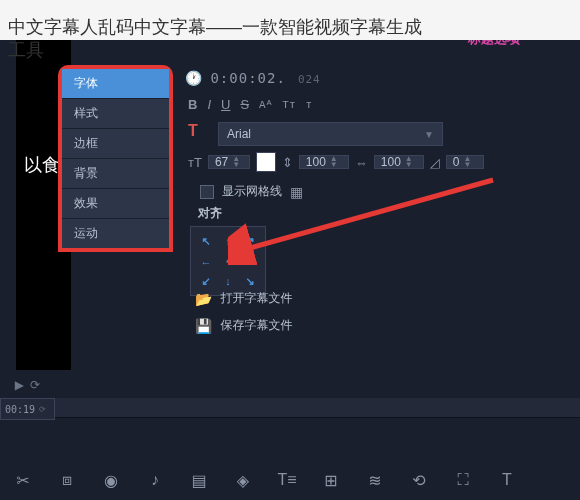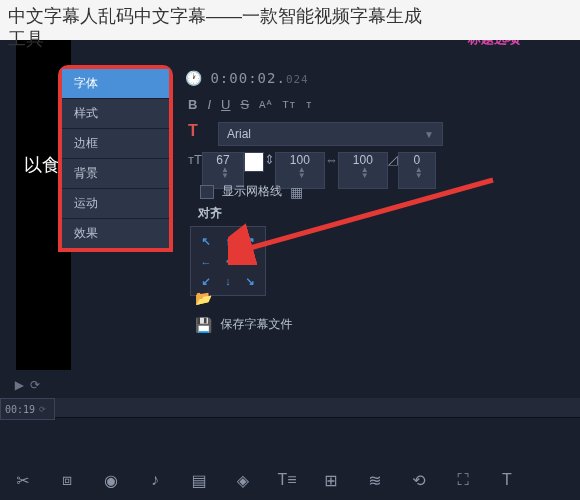--- a/index.html
+++ b/index.html
@@ -15,21 +15,21 @@
     }
     .page-header {
       position: absolute;
       top: 0;
       left: 0;
       width: 100%;
       height: 40px;
       background: #f5f5f5;
       color: #333;
       font-size: 18px;
-      padding: 5px 8px;
+      padding: 16px 8px;
       line-height: 1.3;
       z-index: 10;
     }
     .app-area {
       position: absolute;
       top: 0;
       left: 0;
       width: 580px;
       height: 500px;
       background: #1a1f2e;
@@ -101,21 +101,21 @@
       position: absolute;
       top: 70px;
       left: 185px;
       display: flex;
       align-items: center;
       gap: 8px;
       color: #8a94a5;
     }
     .timecode-bar .icon { font-size: 14px; }
     .timecode-text { font-family: monospace; font-size: 14px; letter-spacing: 1px; }
-    .timecode-text .ms { color: #5a6475; font-size: 11px; }
+    .timecode-text .ms { color: #5a6475; font-size: 11px; margin-left: 12px; }
     .format-row {
       position: absolute;
       top: 97px;
       left: 188px;
       display: flex;
       gap: 10px;
       align-items: center;
     }
     .fmt-btn { color: #8a94a5; font-size: 13px; cursor: pointer; }
     .fmt-btn.strike { text-decoration: line-through; }
@@ -142,30 +142,31 @@
       justify-content: space-between;
       padding: 0 8px;
       color: #b8c2d0;
     }
     .dd-arrow { color: #6a7485; font-size: 10px; }
     .size-row {
       position: absolute;
       top: 152px;
       left: 188px;
       display: flex;
+      align-items: center;
+      gap: 6px;
     }
     .input-box {
       background: #2d3548;
       border: 1px solid #3a4358;
-      height: 37px;
+      height: 14px;
       display: flex;
       align-items: center;
       padding: 0 6px;
       color: #b8c2d0;
-      flex-direction: column;
     }
     .spinner {
       display: flex;
       flex-direction: column;
       margin-left: 4px;
       line-height: 6px;
       font-size: 8px;
       color: #6a7485;
     }
     .color-swatch {
@@ -315,22 +316,22 @@
 
   <div class="preview-pane">
     <div class="preview-text">以食</div>
   </div>
 
   <div class="side-menu">
     <div class="side-menu-item selected">字体</div>
     <div class="side-menu-item">样式</div>
     <div class="side-menu-item">边框</div>
     <div class="side-menu-item">背景</div>
+    <div class="side-menu-item">效果</div>
     <div class="side-menu-item">运动</div>
-    <div class="side-menu-item">效果</div>
   </div>
 
   <div class="timecode-bar">
     <span class="icon">🕐</span>
     <span class="timecode-text">
       <span>0:00:02.</span><span class="ms">024</span>
     </span>
   </div>
 
   <div class="format-row">
@@ -405,20 +406,21 @@
       <div class="align-cell">→</div>
       <div class="align-cell">↙</div>
       <div class="align-cell">↓</div>
       <div class="align-cell">↘</div>
     </div>
   </div>
 
   <div class="file-actions">
     <div class="file-action">
       <span class="file-icon">📂</span>
+      <span>打开字幕文件</span>
     </div>
     <div class="file-action">
       <span class="file-icon">💾</span>
       <span>保存字幕文件</span>
     </div>
   </div>
 
   <div class="preview-controls">
     <span class="prev-ctrl-icon">▶</span>
     <span class="prev-ctrl-icon">⟳</span>

